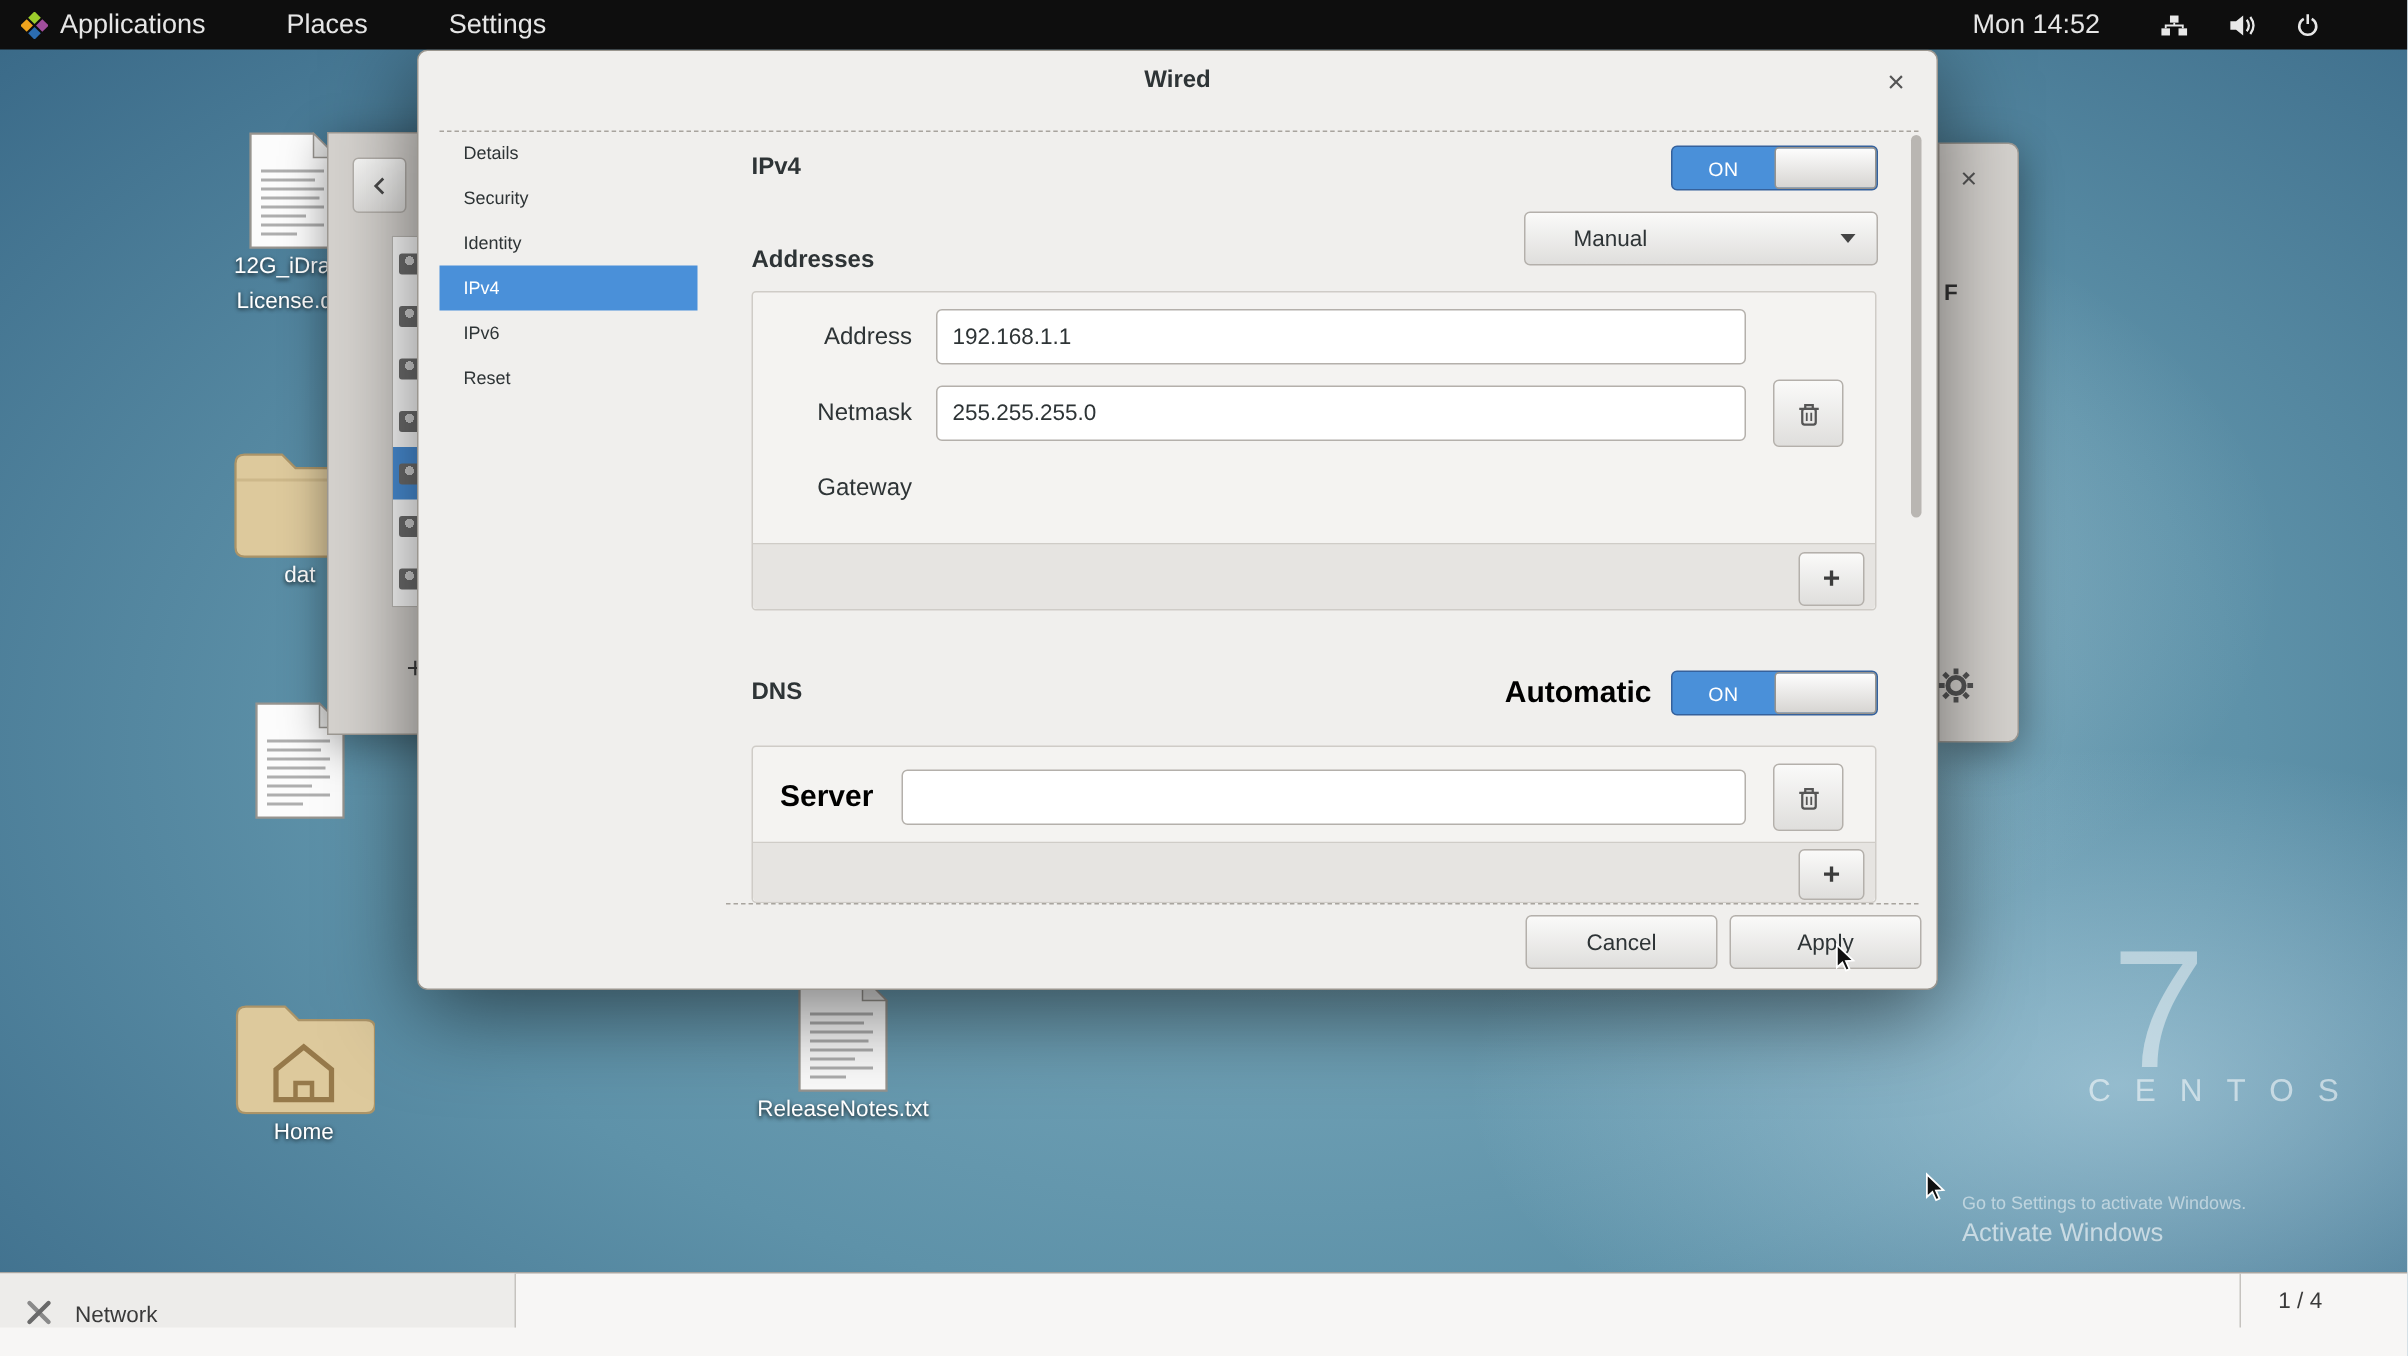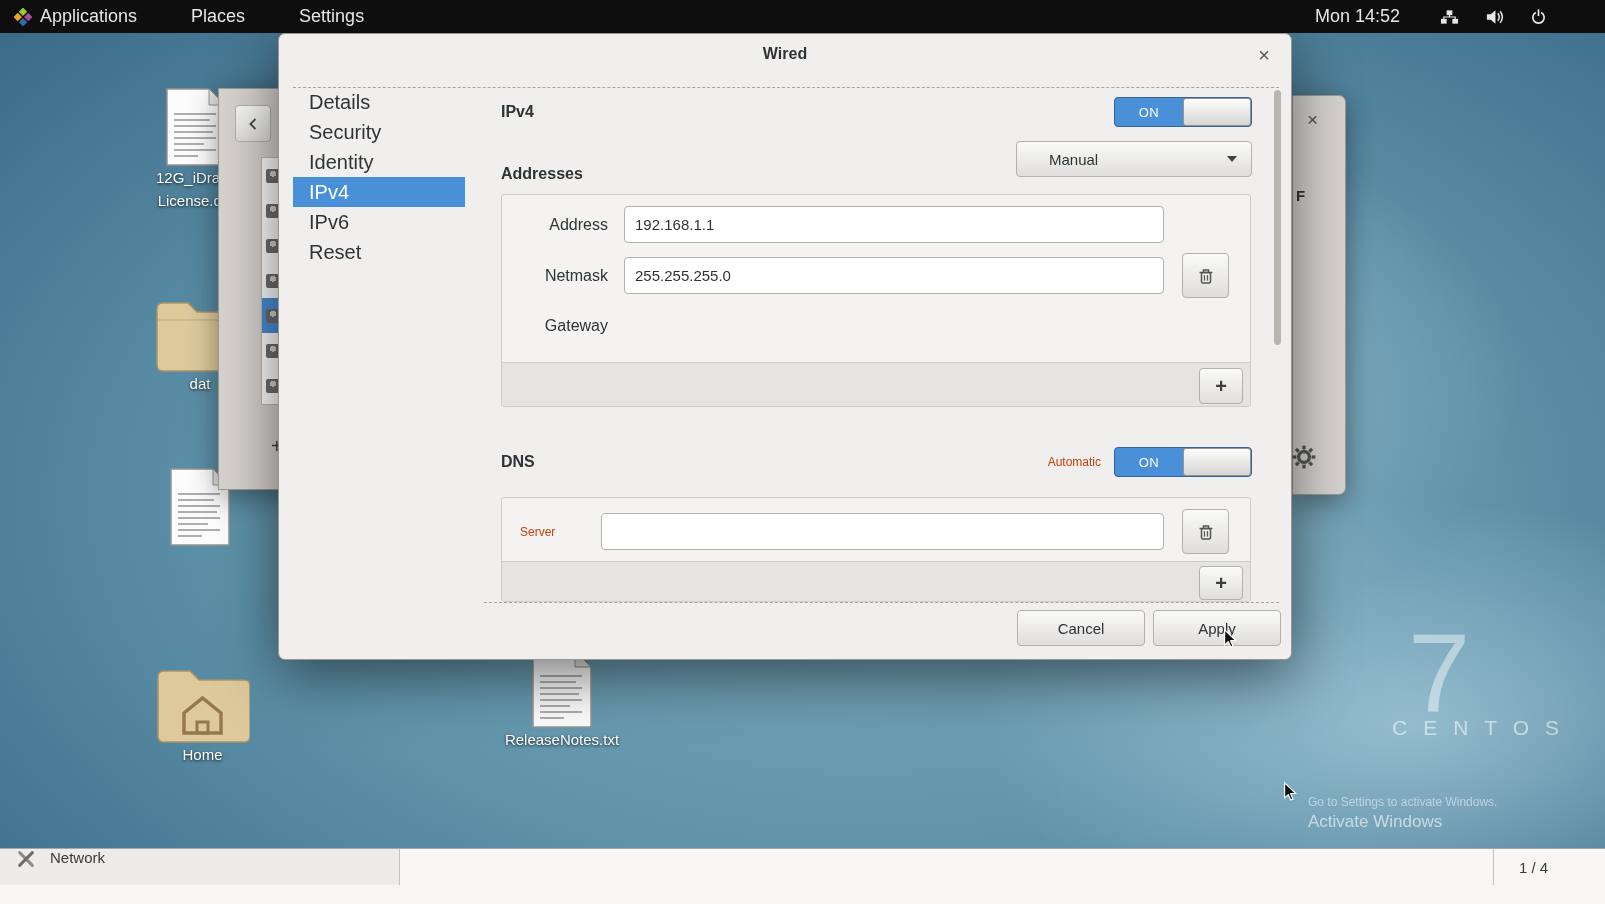--- a/index.html
+++ b/index.html
@@ -38,44 +38,44 @@
 
   
   #dialog { position:absolute; left:278px; top:33px; width:1014px; height:627px; background:#f0efed;
     border:1px solid #9a968f; border-radius:7px; box-shadow:0 14px 60px rgba(0,0,0,.55); z-index:10; }
   #dlg-title { position:absolute; left:0; top:0; width:100%; height:40px; display:flex;
     align-items:center; justify-content:center; font-weight:bold; font-size:16px; color:#2e3436; }
   #dlg-close { position:absolute; right:14px; top:8px; width:26px; height:26px; display:flex;
     align-items:center; justify-content:center; font-size:20px; color:#555; cursor:default; }
   .dashed { position:absolute; height:0; border-top:1px dashed #a8a49e; }
   .side-item { position:absolute; left:14px; width:172px; height:30px; display:flex; align-items:center;
-    padding-left:16px; font-size:20px; color:#2e3436; cursor:default; }
+    padding-left:16px; font-size:12px; color:#2e3436; cursor:default; }
   .side-item.sel { background:#4a90d9; color:#fff; }
   .hdg { position:absolute; font-weight:bold; font-size:16px; color:#2e3436; display:flex; align-items:center; }
-  .lbl { position:absolute; font-size:12px; color:#c2410c; display:flex; align-items:center; }
+  .lbl { position:absolute; font-size:20px; color:#000000; display:flex; align-items:center;font-weight:bold; }
   .switch { position:absolute; width:138px; height:30px; background:#4a90d9; border:1px solid #35619c; border-radius:4px; cursor:default; }
   .switch-on { position:absolute; left:0; top:0; width:50%; height:100%; display:flex; align-items:center;
     justify-content:center; color:#fff; font-weight:normal; font-size:13px; letter-spacing:.5px; }
   .switch-knob { position:absolute; right:0; top:0; width:50%; height:100%;
     background:linear-gradient(#fdfdfd,#d7d5d2); border:1px solid #97938d; border-radius:3px; }
   .frame { position:absolute; background:#f4f3f1; border:1px solid #cfccc7; border-radius:3px; }
   .frame-footer { position:absolute; left:0; right:0; bottom:0; background:#e6e4e1; border-top:1px solid #cfccc7; border-radius:0 0 3px 3px; }
   .ginput { position:absolute; background:#fff; border:1px solid #b4b0ab; border-radius:4px;
     padding:0 10px; font-size:15px; color:#2e3436; font-family:inherit; outline:none; }
   .ginput.focus { border:2px solid #4a90d9; }
   .row-lbl { position:absolute; font-size:16px; color:#2e3436; display:flex; align-items:center; justify-content:flex-end; }
   .plus-btn { font-size:20px; font-weight:bold; color:#3c3c3c; }
   #dlg-scroll { position:absolute; left:995px; top:53px; width:7px; height:515px; }
   #dlg-thumb { position:absolute; left:0; top:3px; width:7px; height:255px; background:#b9b6b2; border-radius:4px; }
 
   
   #taskbar { position:absolute; left:0; top:848px; width:1605px; height:56px; background:#f7f6f5;
     border-top:1px solid #a9a6a1; z-index:40; }
-  #task-btn { position:absolute; left:0; top:0; width:400px; height:36px; background:#edecea;
-    border-right:1px solid #c6c3bf; display:flex; align-items:flex-start; gap:14px; padding-left:16px;
+  #task-btn { position:absolute; left:0; top:0; width:344px; height:36px; background:#edecea;
+    border-right:1px solid #c6c3bf; display:flex; align-items:flex-end; gap:14px; padding-left:16px;
     font-size:15px; color:#3a3a3a; cursor:default; }
   #pager { position:absolute; left:1493px; top:0; width:80px; height:36px; border-left:1px solid #c6c3bf;
     display:flex; align-items:center; justify-content:center; font-size:15px; color:#3a3a3a; }
 
   .cursor { position:absolute; z-index:60; }
 </style>
 </head>
 <body>
 
 <div id="screen">

